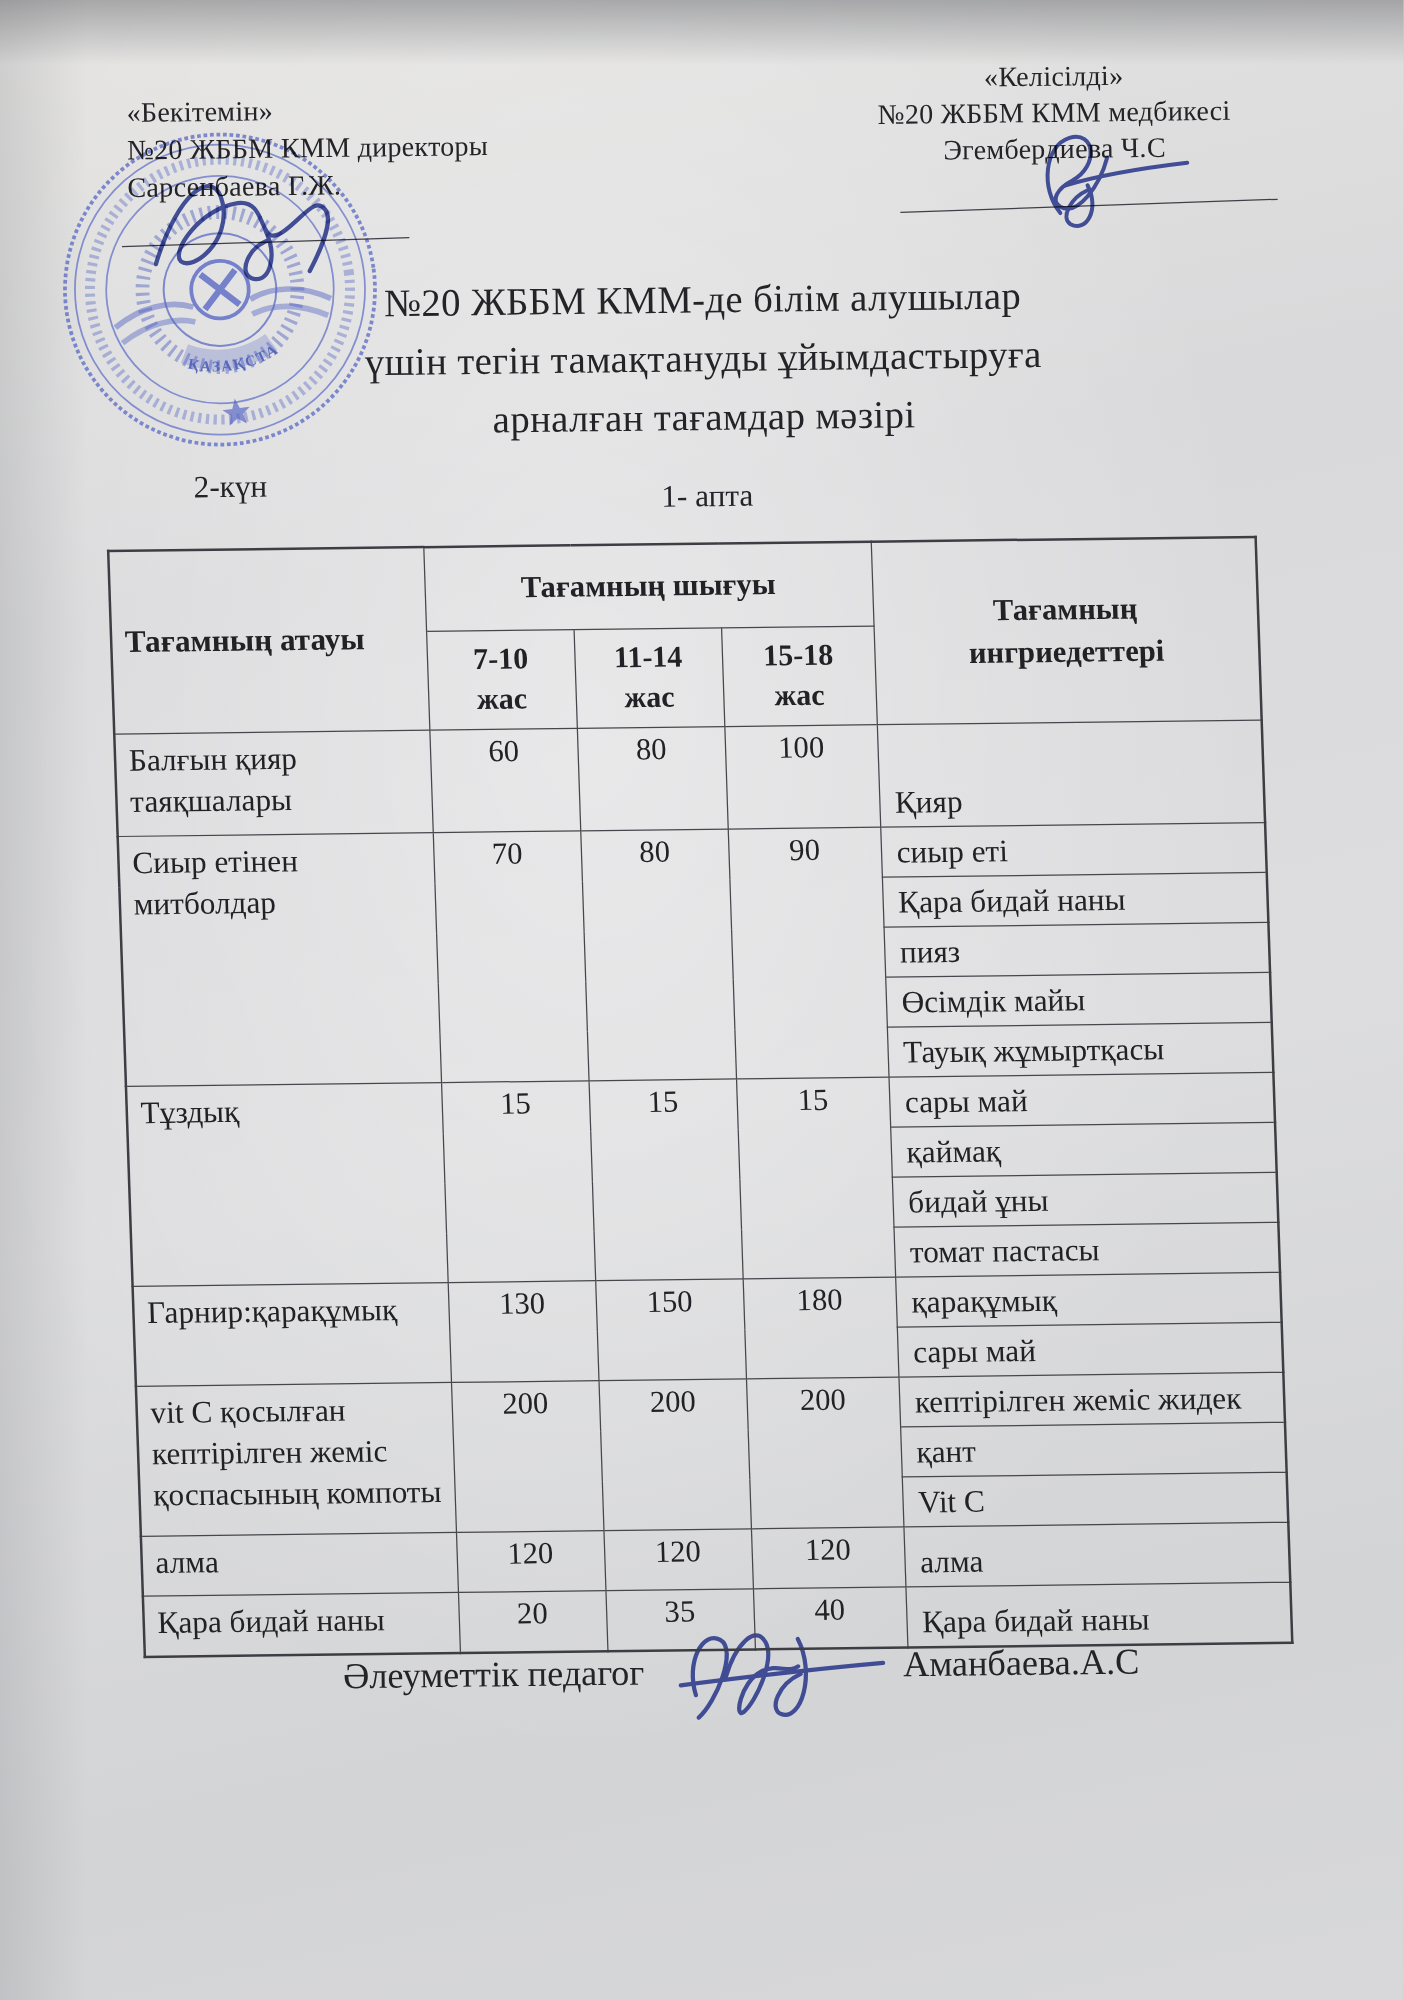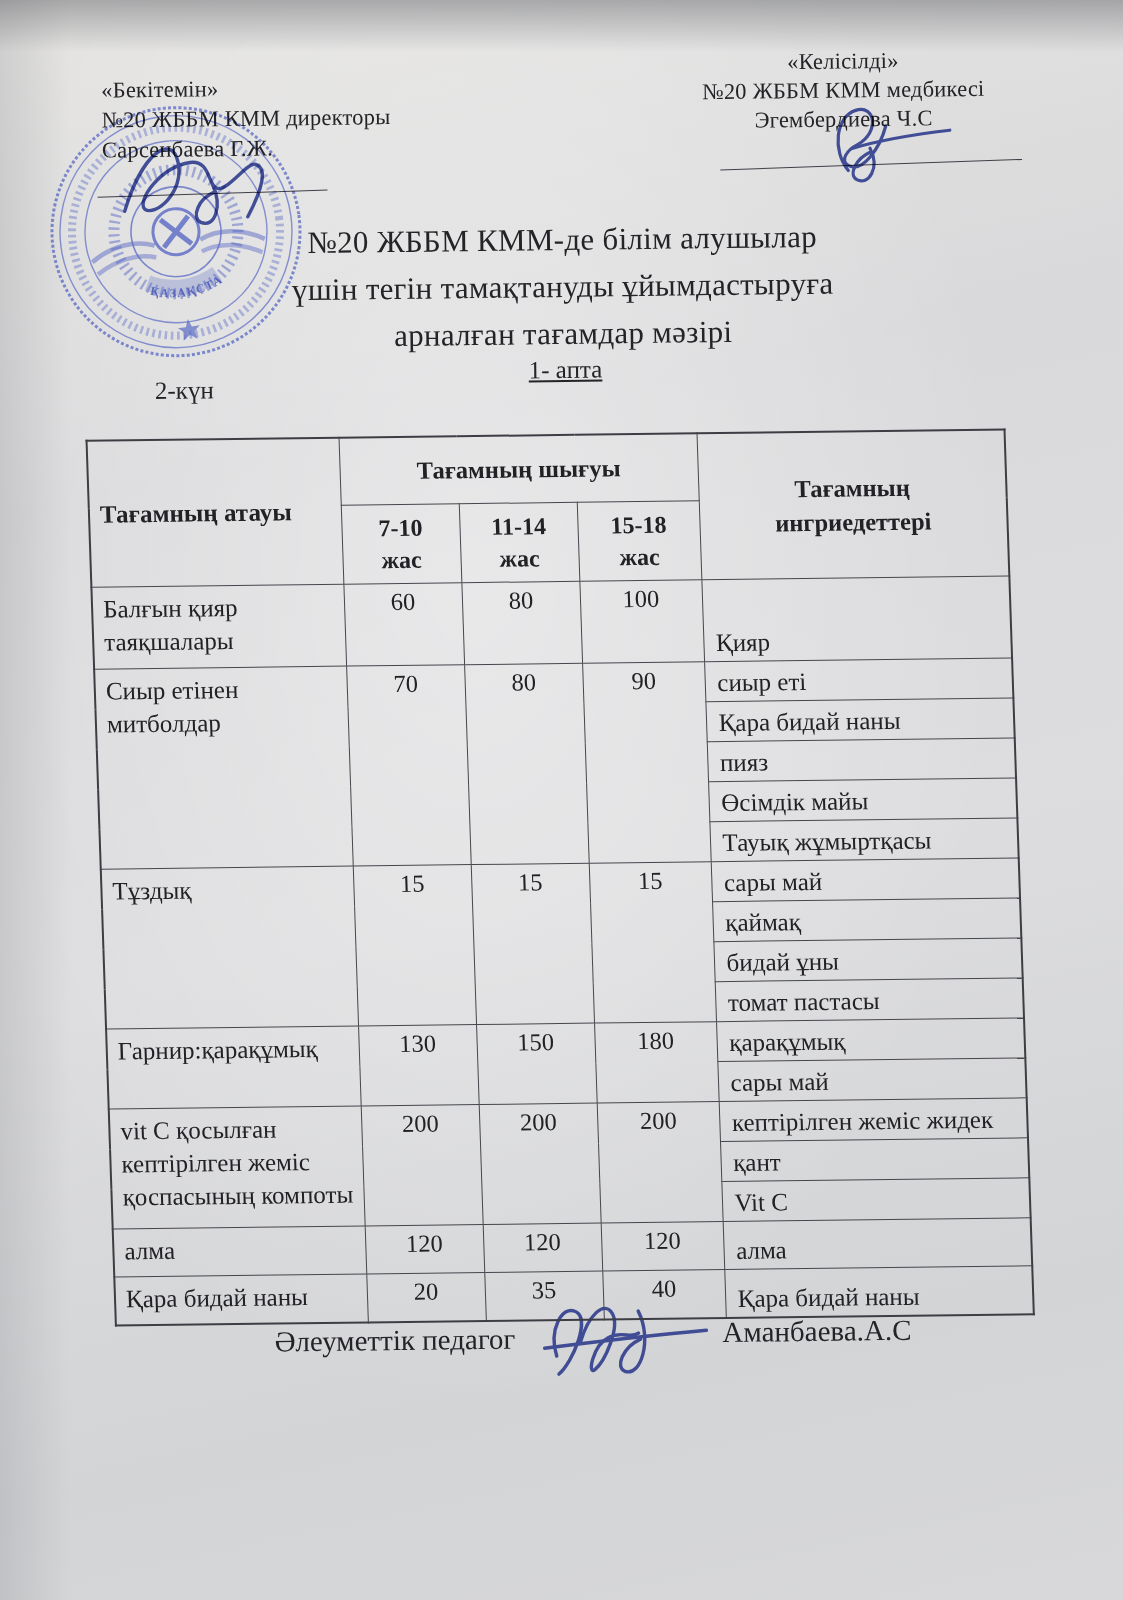--- a/index.html
+++ b/index.html
@@ -26,21 +26,21 @@
   .agree{left:628px;top:50px;width:444px;text-align:center;line-height:29px;}
   .sigline{position:absolute;border-top:1.7px solid #3f3f47;}
   .sigline.approve-line{left:103px;top:189px;width:230px;transform:rotate(-1.1deg);}
   .sigline.agree-line{left:726px;top:168px;width:302px;transform:rotate(-1.3deg);}
 
   .doc-title{position:absolute;left:193px;top:216px;width:748px;text-align:center;
     font-size:31px;line-height:47px;letter-spacing:.3px;}
   .doc-title span{display:block;}
 
   .day-label{position:absolute;left:158px;top:372px;font-size:25px;}
-  .week-label{position:absolute;left:532px;top:356px;font-size:25px;text-decoration:underline;}
+  .week-label{position:absolute;left:532px;top:384px;font-size:25px;}
 
   .menu-table{
     position:absolute;left:88px;top:434px;width:918px;
     border-collapse:collapse;table-layout:fixed;
     transform:skewX(1.2deg);transform-origin:50% 0;
     font-size:25px;color:#222226;
   }
   .menu-table col.c-dish{width:252px;}
   .menu-table col.c-v1{width:118px;}
   .menu-table col.c-v2{width:118px;}

